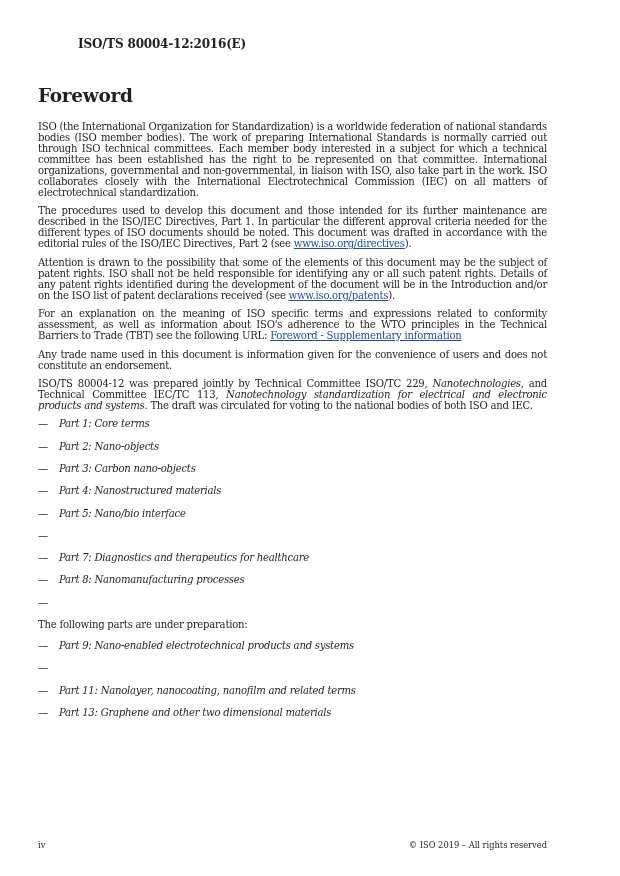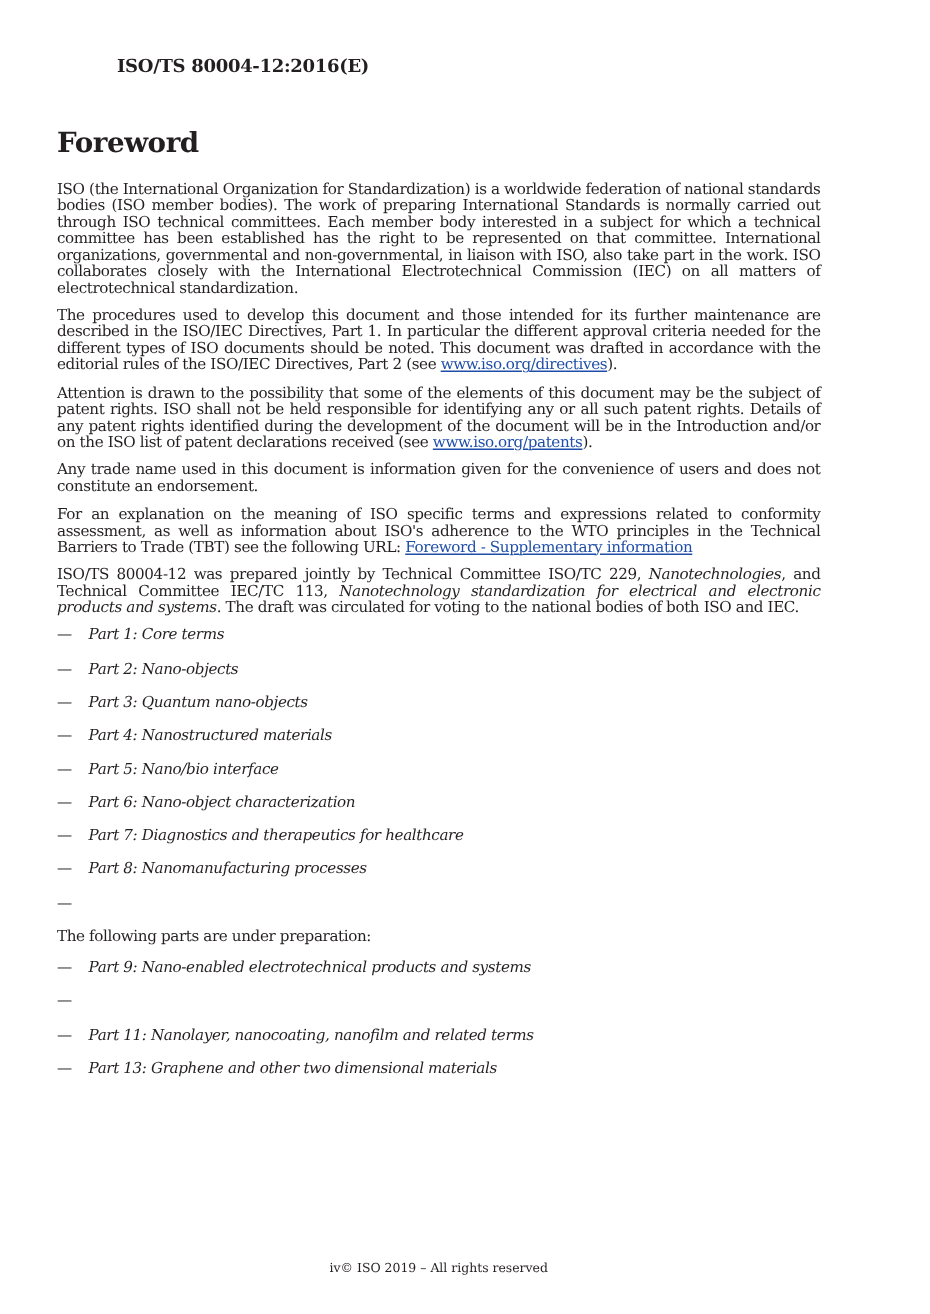--- a/index.html
+++ b/index.html
@@ -8,61 +8,60 @@
   .page { position: absolute; left: 38px; top: 0; width: 509px; }
   .doc-id { position: absolute; top: 37px; left: 0; font-weight: bold; font-size: 12px; letter-spacing: -0.2px; margin-left: 40px; }
   .title { position: absolute; top: 85px; left: 0; font-weight: bold; font-size: 18.5px; letter-spacing: -0.3px; margin: 0; }
   .body { position: absolute; top: 121px; left: 0; width: 509px; font-size: 10.1px; line-height: 11px; letter-spacing: -0.25px; }
   .body p { margin: 0 0 7.4px 0; text-align: justify; }
   .body a { color: #1f4ea8; text-decoration: underline; }
   .list { margin: 0; padding: 0; list-style: none; }
   .list li { display: flex; height: 22.3px; align-items: flex-start; font-style: italic; }
   .dash { width: 21px; font-style: normal; flex: none; }
   .intro { margin-bottom: 10px !important; }
-  .footer { position: absolute; top: 840px; left: 0; width: 509px; font-size: 8.3px; display: flex; justify-content: center; }
+  .footer { position: absolute; top: 840px; left: 0; width: 509px; font-size: 8.3px; display: flex; justify-content: space-between; }
 </style>
 </head>
 <body>
 
 <div class="page">
   <div class="doc-id">ISO/TS 80004-12:2016(E)</div>
   <h1 class="title">Foreword</h1>
 
   <div class="body">
     <p>ISO (the International Organization for Standardization) is a worldwide federation of national standards bodies (ISO member bodies). The work of preparing International Standards is normally carried out through ISO technical committees. Each member body interested in a subject for which a technical committee has been established has the right to be represented on that committee. International organizations, governmental and non-governmental, in liaison with ISO, also take part in the work. ISO collaborates closely with the International Electrotechnical Commission (IEC) on all matters of electrotechnical standardization.</p>
     <p><span>The procedures used to develop this document and those intended for its further maintenance are described in the ISO/IEC Directives, Part 1. In particular the different approval criteria needed for the different types of ISO documents should be noted. This document was drafted in accordance with the editorial rules of the ISO/IEC Directives, Part 2 (see </span><a href="#">www.iso.org/directives</a><span>).</span></p>
     <p><span>Attention is drawn to the possibility that some of the elements of this document may be the subject of patent rights. ISO shall not be held responsible for identifying any or all such patent rights. Details of any patent rights identified during the development of the document will be in the Introduction and/or on the ISO list of patent declarations received (see </span><a href="#">www.iso.org/patents</a><span>).</span></p>
+    <p><span>For an explanation on the meaning of ISO specific terms and expressions related to conformity assessment, as well as information about ISO's adherence to the WTO principles in the Technical Barriers to Trade (TBT) see the following URL: </span><a href="#">Foreword - Supplementary information</a></p>
     <p>Any trade name used in this document is information given for the convenience of users and does not constitute an endorsement.</p>
-    <p><span>For an explanation on the meaning of ISO specific terms and expressions related to conformity assessment, as well as information about ISO's adherence to the WTO principles in the Technical Barriers to Trade (TBT) see the following URL: </span><a href="#">Foreword - Supplementary information</a></p>
     <p><span>ISO/TS 80004-12 was prepared jointly by Technical Committee ISO/TC 229, </span><i>Nanotechnologies</i><span>, and Technical Committee IEC/TC 113, </span><i>Nanotechnology standardization for electrical and electronic products and systems</i><span>. The draft was circulated for voting to the national bodies of both ISO and IEC.</span></p>
 
     <ul class="list">
       <li>
           <span class="dash">—</span>
           <span>Part 1: Core terms</span>
         </li>
       <li>
           <span class="dash">—</span>
           <span>Part 2: Nano-objects</span>
         </li>
       <li>
           <span class="dash">—</span>
-          <span>Part 3: Quantum nano-objects</span>
+          <span>Part 3: Carbon nano-objects</span>
         </li>
       <li>
           <span class="dash">—</span>
           <span>Part 4: Nanostructured materials</span>
         </li>
       <li>
           <span class="dash">—</span>
           <span>Part 5: Nano/bio interface</span>
         </li>
       <li>
           <span class="dash">—</span>
-          <span>Part 6: Nano-object characterization</span>
         </li>
       <li>
           <span class="dash">—</span>
           <span>Part 7: Diagnostics and therapeutics for healthcare</span>
         </li>
       <li>
           <span class="dash">—</span>
           <span>Part 8: Nanomanufacturing processes</span>
         </li>
       <li>

